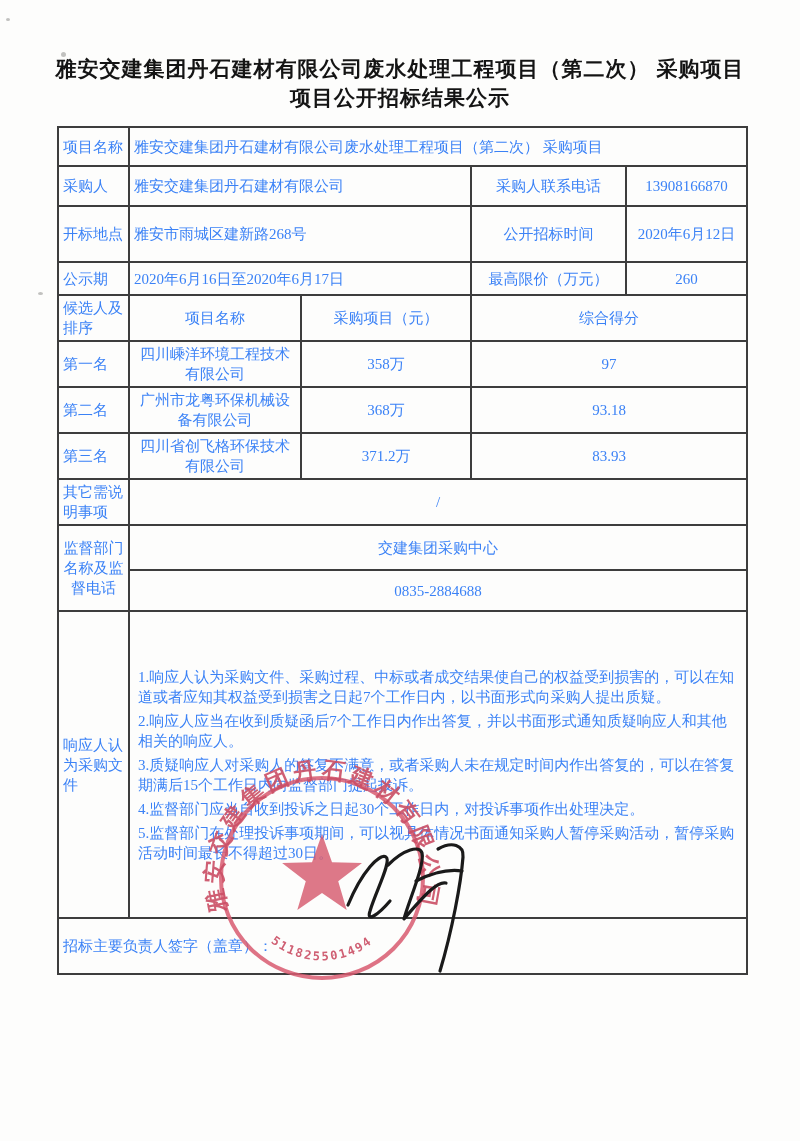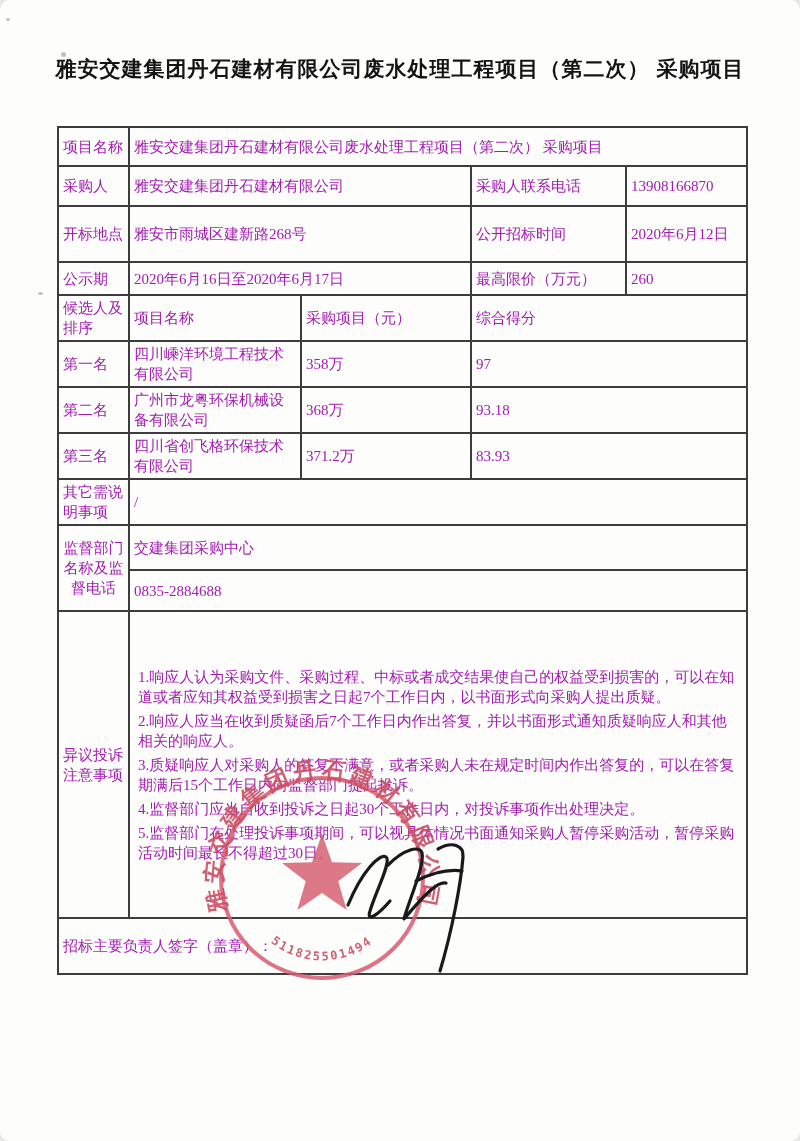--- a/index.html
+++ b/index.html
@@ -4,48 +4,47 @@
 <style>
   html,body { margin:0; padding:0; background:#e8e8e8; }
   .page {
     position:relative;
     width:800px; height:1141px;
     margin:0 auto;
     background:#fdfdfc;
     font-family:"Liberation Serif","DejaVu Serif",serif;
     color:#222;
     overflow:hidden;
-    border-radius:10px;
   }
   .title {
     position:absolute; top:54px; left:0; width:800px;
     text-align:center;
     font-family:"Liberation Sans","DejaVu Sans",sans-serif;
     font-weight:700; font-size:21px; line-height:29px;
     color:#141414; letter-spacing:1px;
   }
   table.doc {
     position:absolute; left:57px; top:126px;
     width:689px;
     border-collapse:collapse;
     table-layout:fixed;
     font-size:15px;
-    color:#a21caf;
+    color:#3b82f6;
   }
   table.doc td {
     border:2px solid #3d3d3d;
     vertical-align:middle;
     padding:2px 4px;
     word-break:break-all;
     line-height:20px;
   }
   td.lbl  { text-align:left; padding:2px 2px 2px 4px; }
   td.lblc { text-align:center; padding:2px 2px;font-family:Liberation Serif, serif; }
   td.val  { text-align:left; padding-left:9px; }
-  td.ctr  { }
+  td.ctr  { text-align:center; }
   td.notes {
     vertical-align:top;
     padding:56px 10px 8px 12px;
     line-height:24px;
     text-align:left;
   }
   td.notes div { margin:4px; }
   td.sig { text-align:left; padding-left:6px; }
   .seal-wrap {
     position:absolute; left:180px; top:753px;
@@ -58,20 +57,21 @@
 <body>
 
 <div class="page">
 
   <div class="speck" style="left:6px;top:18px;width:4px;height:3px;"></div>
   <div class="speck" style="left:61px;top:52px;width:5px;height:5px;"></div>
   <div class="speck" style="left:38px;top:292px;width:5px;height:3px;"></div>
 
   <div class="title">
     <div>雅安交建集团丹石建材有限公司废水处理工程项目（第二次） 采购项目</div>
+    <div>项目公开招标结果公示</div>
   </div>
 
   <table class="doc">
     <colgroup>
       <col style="width:71px">
         <col style="width:172px">
         <col style="width:170px">
       <col style="width:155px">
         <col style="width:121px">
     </colgroup>
@@ -138,21 +138,21 @@
 
     <tr style="height:45px">
       <td class="lblc" rowspan="2">监督部门名称及监督电话</td>
       <td class="ctr" colspan="4">交建集团采购中心</td>
     </tr>
     <tr style="height:41px">
       <td class="ctr" colspan="4">0835-2884688</td>
     </tr>
 
     <tr style="height:307px">
-      <td class="lbl">异议投诉注意事项</td>
+      <td class="lbl">响应人认为采购文件</td>
       <td class="notes" colspan="4">
         <div>1.响应人认为采购文件、采购过程、中标或者成交结果使自己的权益受到损害的，可以在知道或者应知其权益受到损害之日起7个工作日内，以书面形式向采购人提出质疑。</div>
         <div>2.响应人应当在收到质疑函后7个工作日内作出答复，并以书面形式通知质疑响应人和其他相关的响应人。</div>
         <div>3.质疑响应人对采购人的答复不满意，或者采购人未在规定时间内作出答复的，可以在答复期满后15个工作日内向监督部门提起投诉。</div>
         <div>4.监督部门应当自收到投诉之日起30个工作日内，对投诉事项作出处理决定。</div>
         <div>5.监督部门在处理投诉事项期间，可以视具体情况书面通知采购人暂停采购活动，暂停采购活动时间最长不得超过30日。</div>
       </td>
     </tr>
 
     <tr style="height:56px">

